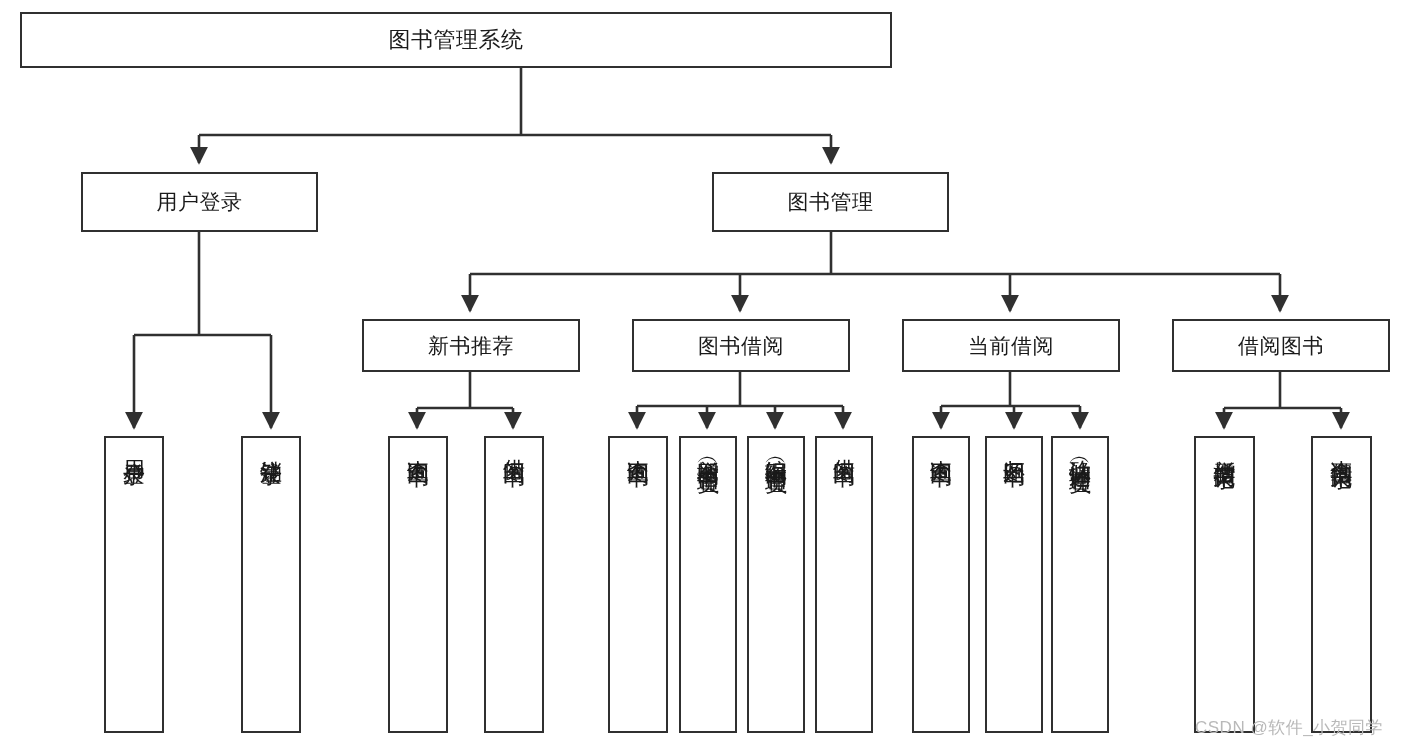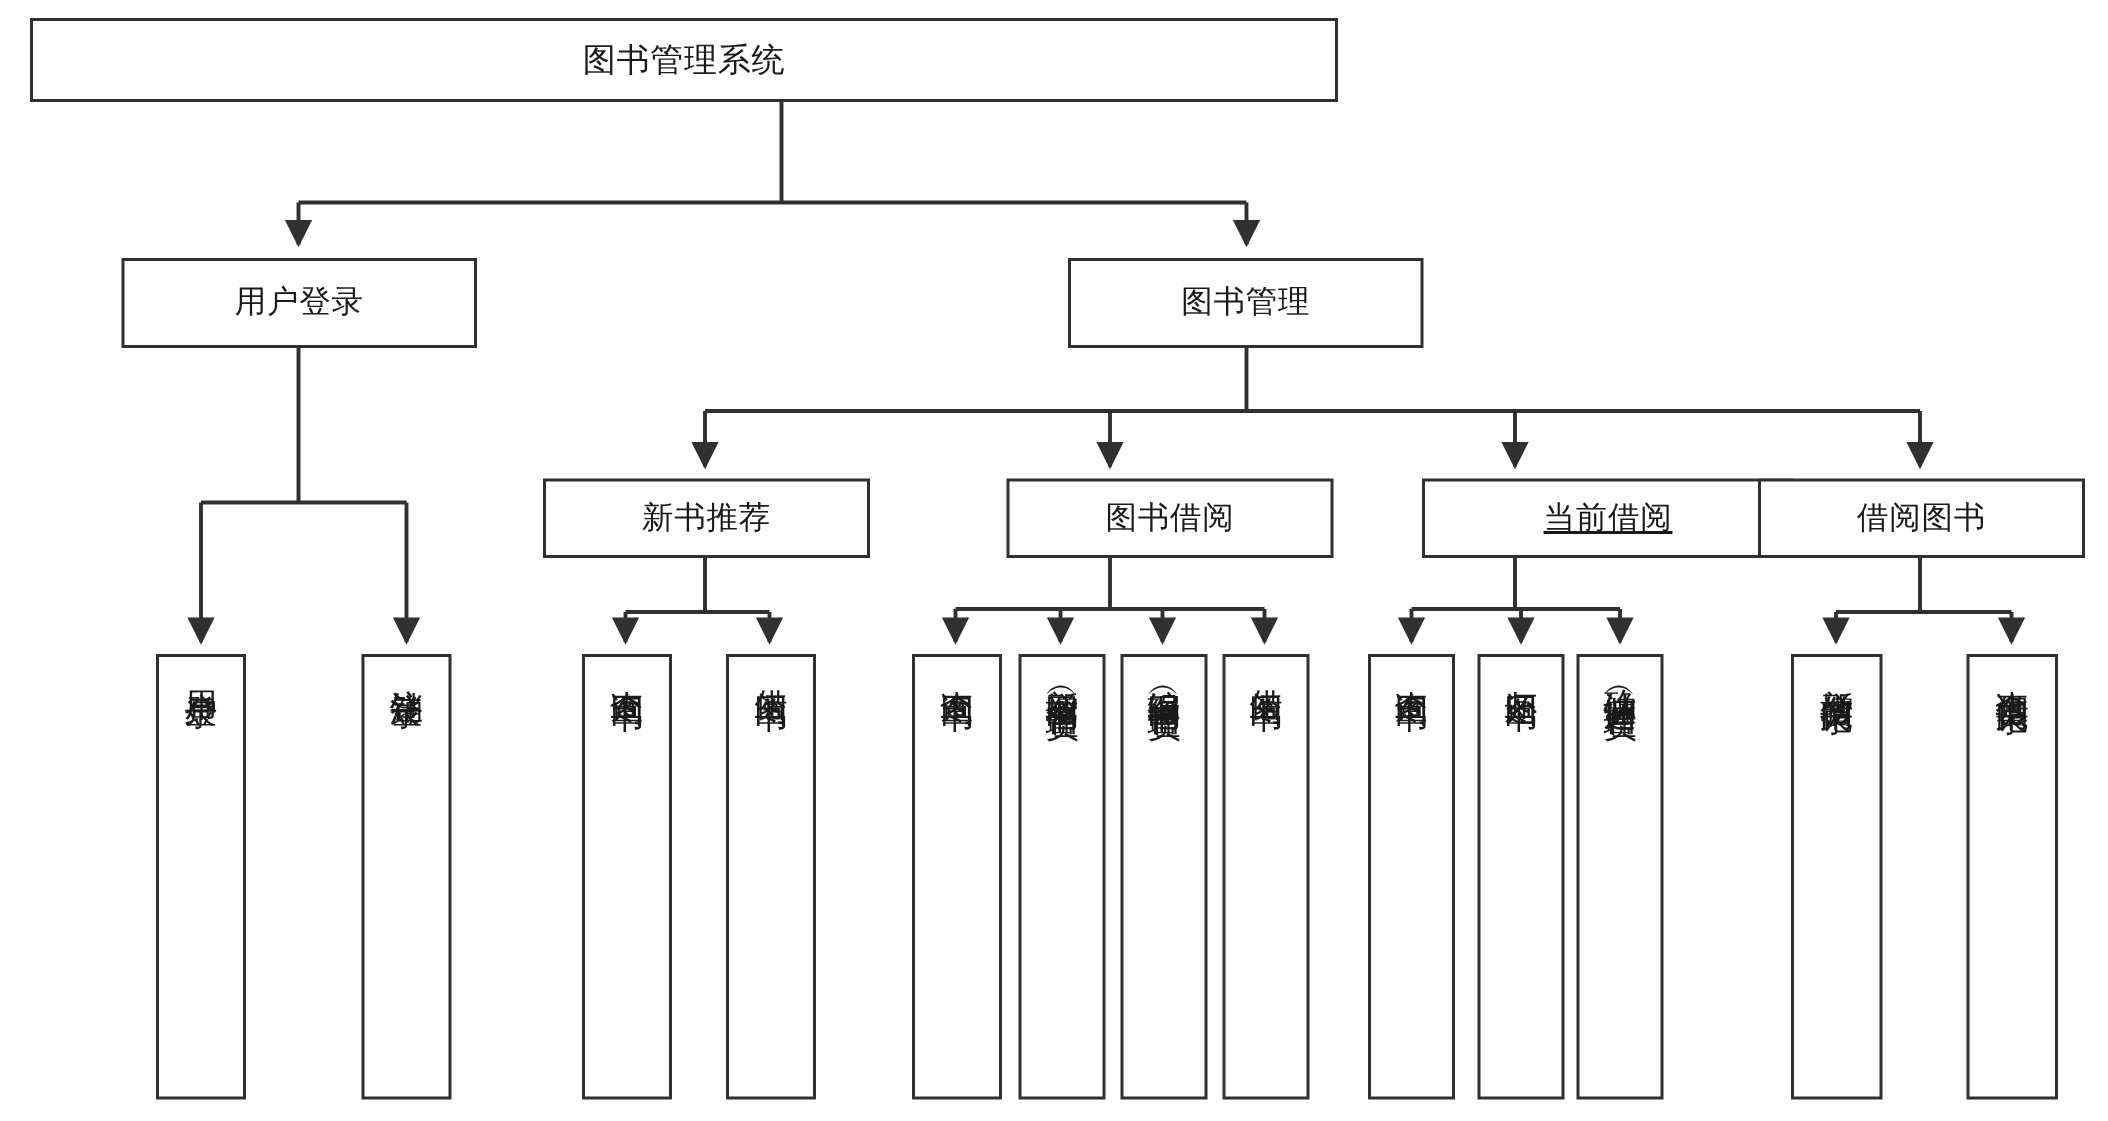--- a/index.html
+++ b/index.html
@@ -133,24 +133,24 @@
   <div class="node horiz" style="left:81px; top:172px; width:237px; height:60px;">
     <span class="label">用户登录</span>
   </div>
   <div class="node horiz" style="left:712px; top:172px; width:237px; height:60px;">
     <span class="label">图书管理</span>
   </div>
 
   <div class="node horiz" style="left:362px; top:319px; width:218px; height:53px;">
     <span class="label">新书推荐</span>
   </div>
-  <div class="node horiz" style="left:632px; top:319px; width:218px; height:53px;margin-left:39px;">
+  <div class="node horiz" style="left:632px; top:319px; width:218px; height:53px;">
     <span class="label">图书借阅</span>
   </div>
-  <div class="node horiz" style="left:948px; top:319px; width:248px; height:53px;text-decoration:underline;">
+  <div class="node horiz" style="left:902px; top:319px; width:218px; height:53px;">
     <span class="label">当前借阅</span>
   </div>
   <div class="node horiz" style="left:1172px; top:319px; width:218px; height:53px;">
     <span class="label">借阅图书</span>
   </div>
 
   <div class="node vert" style="left:104px; top:436px; width:60px; height:297px;">
     <span class="label">用户登录</span>
   </div>
   <div class="node vert" style="left:241px; top:436px; width:60px; height:297px;">
@@ -183,14 +183,15 @@
   <div class="node vert" style="left:1051px; top:436px; width:58px; height:297px;">
     <span class="label">确认归还（管理员）</span>
   </div>
   <div class="node vert" style="left:1194px; top:436px; width:61px; height:297px;">
     <span class="label">新增借阅记录</span>
   </div>
   <div class="node vert" style="left:1311px; top:436px; width:61px; height:297px;">
     <span class="label">查询借阅记录</span>
   </div>
 
+  <div class="watermark" style="left:1195px; top:716px;">CSDN @软件_小贺同学</div>
 
 </div>
 
 </body></html>

